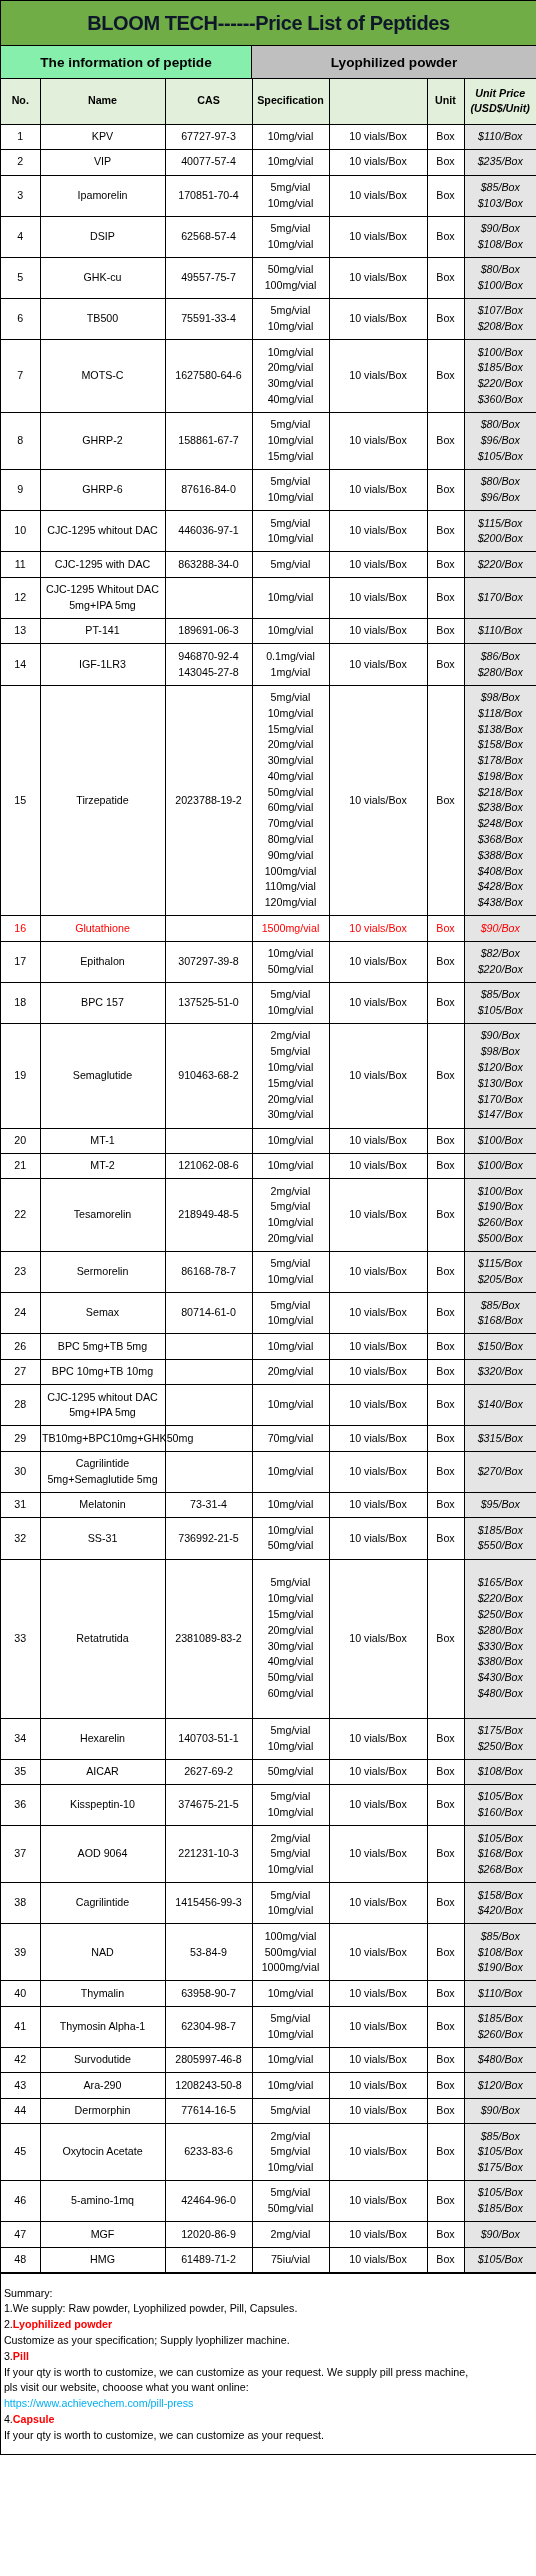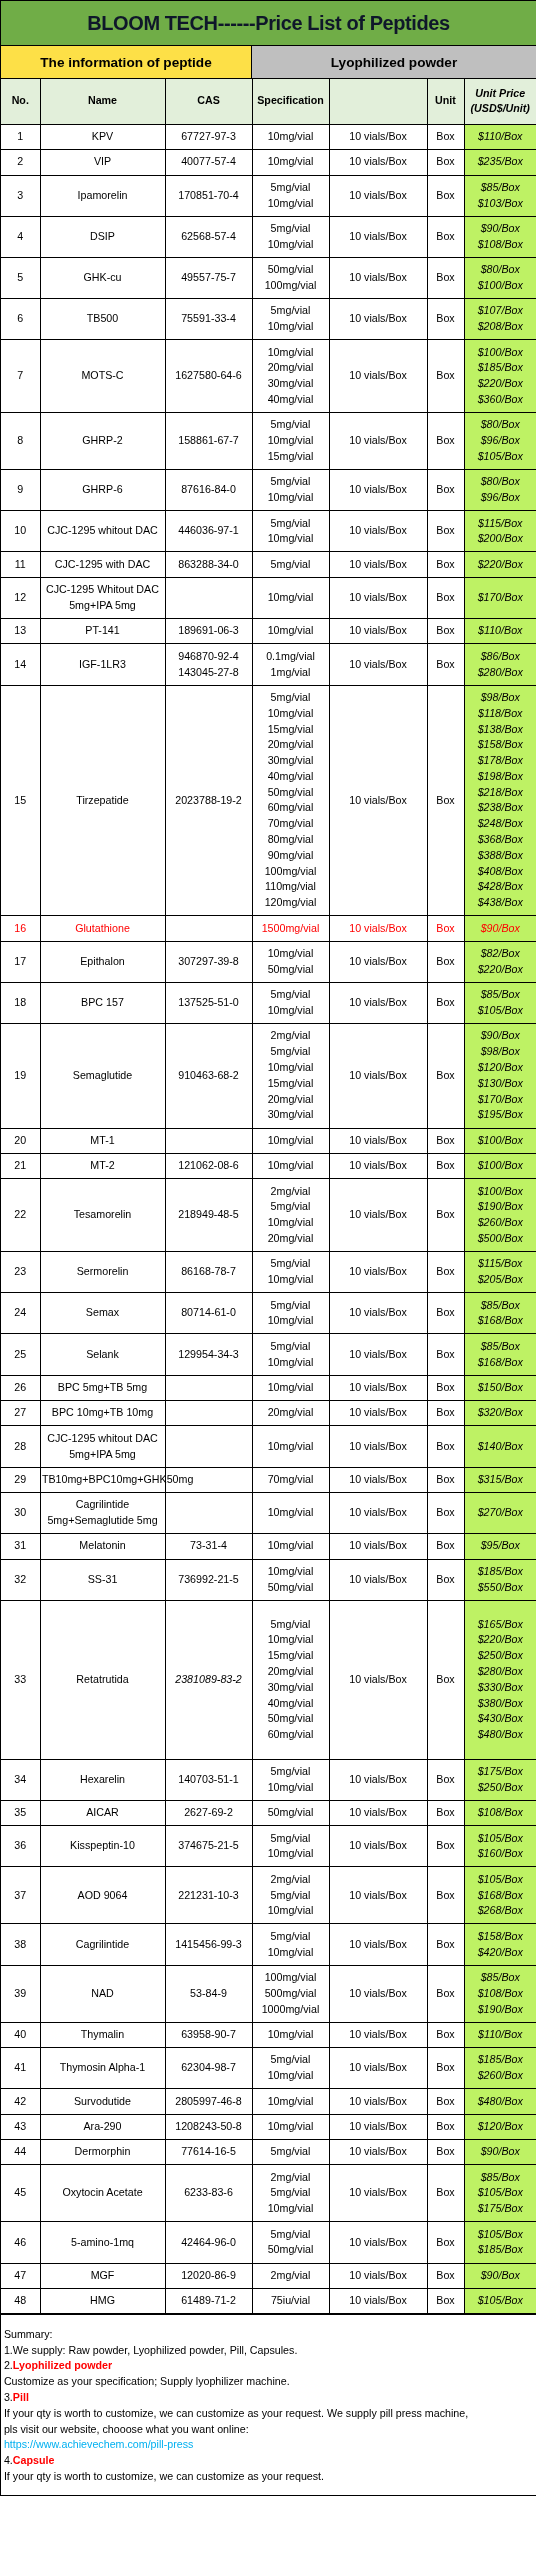--- a/index.html
+++ b/index.html
@@ -1,30 +1,30 @@
 <!DOCTYPE html>
 <html style="font-size:11.5px"><head>
 <meta charset="utf-8">
 <style>
   html,body{margin:0;padding:0;background:#fff;}
   body{width:536px;font-family:"Liberation Sans",sans-serif;color:#000;}
   .sheet{width:535px;border:0.7px solid #000;border-top:none;}
   .title{height:44px;background:#70ad47;color:#0f172a;font-weight:bold;font-size:20px;display:flex;align-items:center;justify-content:center;border-top:0.7px solid #000;border-bottom:0.7px solid #000;letter-spacing:-0.4px;}
   .sections{display:flex;height:32px;border-bottom:0.7px solid #000;}
   .sec{display:flex;align-items:center;justify-content:center;font-weight:bold;font-size:13.6px;}
-  .sec.info{width:250px;background:#fde047;border-right:0.7px solid #000;}
+  .sec.info{width:250px;background:#86efac;border-right:0.7px solid #000;}
   .sec.lyo{flex:1;background:#bfbfbf;}
   table{border-collapse:collapse;width:535px;table-layout:fixed;}
   col.c1{width:39px}col.c2{width:125px}col.c3{width:87px}col.c4{width:77px}col.c5{width:98px}col.c6{width:37px}col.c7{width:72px}
   th,td{border:0.7px solid #000;text-align:center;vertical-align:middle;padding:4.3px 1.4px;font-size:10.7px;line-height:15.8px;}
   tr:first-child th{border-top:none;}
   th:first-child,td:first-child{border-left:none;}
   th:last-child,td:last-child{border-right:none;font-style:italic;}
   th{background:#e2efda;font-weight:bold;font-size:10.7px;height:39px;padding:2.9px 1.4px;}
-  td.price{background:#bef264;}
+  td.price{background:#e5e5e5;}
   tr.hl td{color:#ff0000;}
   .line{display:block;}
   .summary{border-top:0.7px solid #000;padding:11.5px 2.9px 10px 2.9px;font-size:10.7px;line-height:15.8px;}
   .red{color:#ff0000;font-weight:bold;}
   .link{color:#00b0f0;font-weight:normal;}
 </style>
 </head>
 <body>
 
 <div class="sheet">
@@ -395,21 +395,21 @@
             <span class="line">30mg/vial</span>
           </td>
           <td>10 vials/Box</td>
           <td>Box</td>
           <td class="price">
             <span class="line">$90/Box</span>
             <span class="line">$98/Box</span>
             <span class="line">$120/Box</span>
             <span class="line">$130/Box</span>
             <span class="line">$170/Box</span>
-            <span class="line">$195/Box</span>
+            <span class="line">$147/Box</span>
           </td>
         </tr>
         <tr>
           <td>20</td>
           <td>MT-1</td>
           <td>
             <span class="line"></span>
           </td>
           <td>
             <span class="line">10mg/vial</span>
@@ -484,37 +484,20 @@
             <span class="line">10mg/vial</span>
           </td>
           <td>10 vials/Box</td>
           <td>Box</td>
           <td class="price">
             <span class="line">$85/Box</span>
             <span class="line">$168/Box</span>
           </td>
         </tr>
         <tr>
-          <td>25</td>
-          <td>Selank</td>
-          <td>
-            <span class="line">129954-34-3</span>
-          </td>
-          <td>
-            <span class="line">5mg/vial</span>
-            <span class="line">10mg/vial</span>
-          </td>
-          <td>10 vials/Box</td>
-          <td>Box</td>
-          <td class="price">
-            <span class="line">$85/Box</span>
-            <span class="line">$168/Box</span>
-          </td>
-        </tr>
-        <tr>
           <td>26</td>
           <td>BPC 5mg+TB 5mg</td>
           <td>
             <span class="line"></span>
           </td>
           <td>
             <span class="line">10mg/vial</span>
           </td>
           <td>10 vials/Box</td>
           <td>Box</td>
@@ -610,21 +593,21 @@
           <td>10 vials/Box</td>
           <td>Box</td>
           <td class="price">
             <span class="line">$185/Box</span>
             <span class="line">$550/Box</span>
           </td>
         </tr>
         <tr>
           <td style="padding: 15.8px 1.4px;">33</td>
           <td style="padding: 15.8px 1.4px;">Retatrutida</td>
-          <td style="padding: 15.8px 1.4px; font-style: italic;">
+          <td style="padding: 15.8px 1.4px;">
             <span class="line">2381089-83-2</span>
           </td>
           <td style="padding: 15.8px 1.4px;">
             <span class="line">5mg/vial</span>
             <span class="line">10mg/vial</span>
             <span class="line">15mg/vial</span>
             <span class="line">20mg/vial</span>
             <span class="line">30mg/vial</span>
             <span class="line">40mg/vial</span>
             <span class="line">50mg/vial</span>

